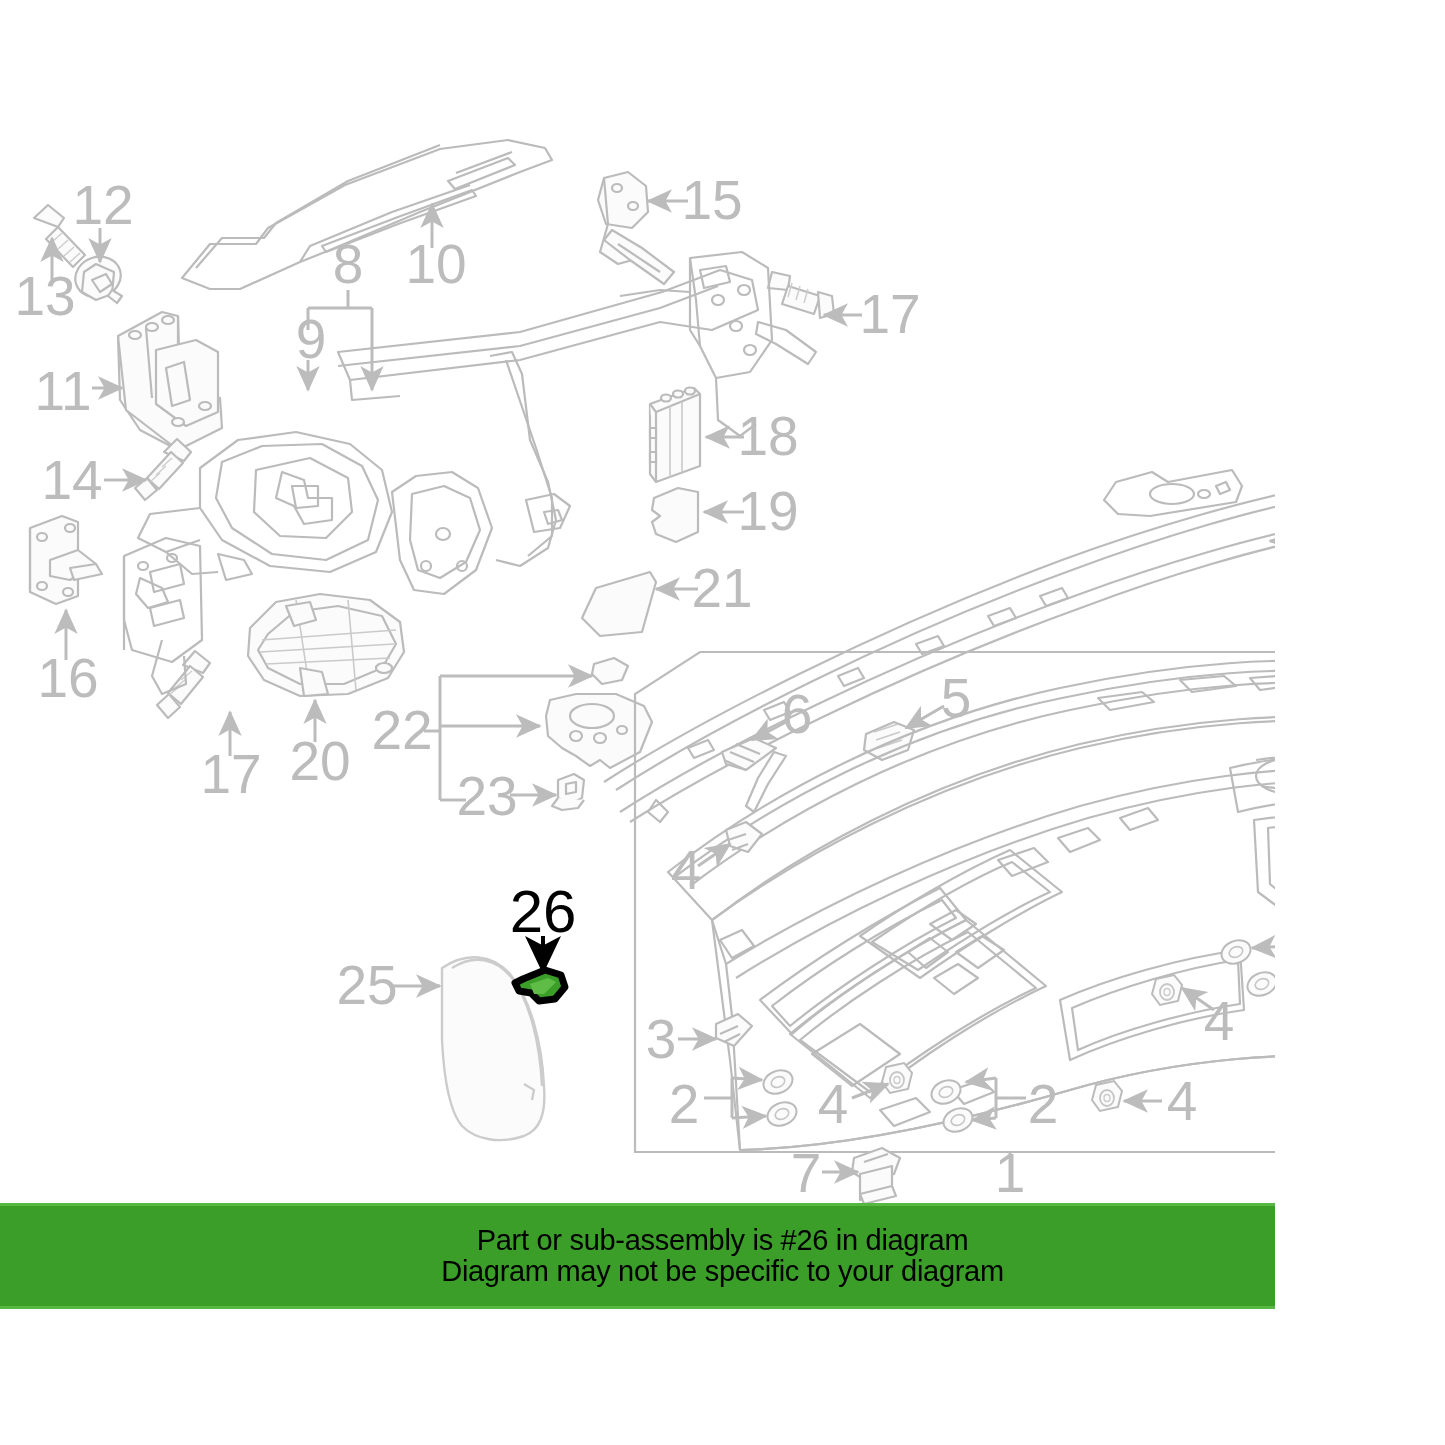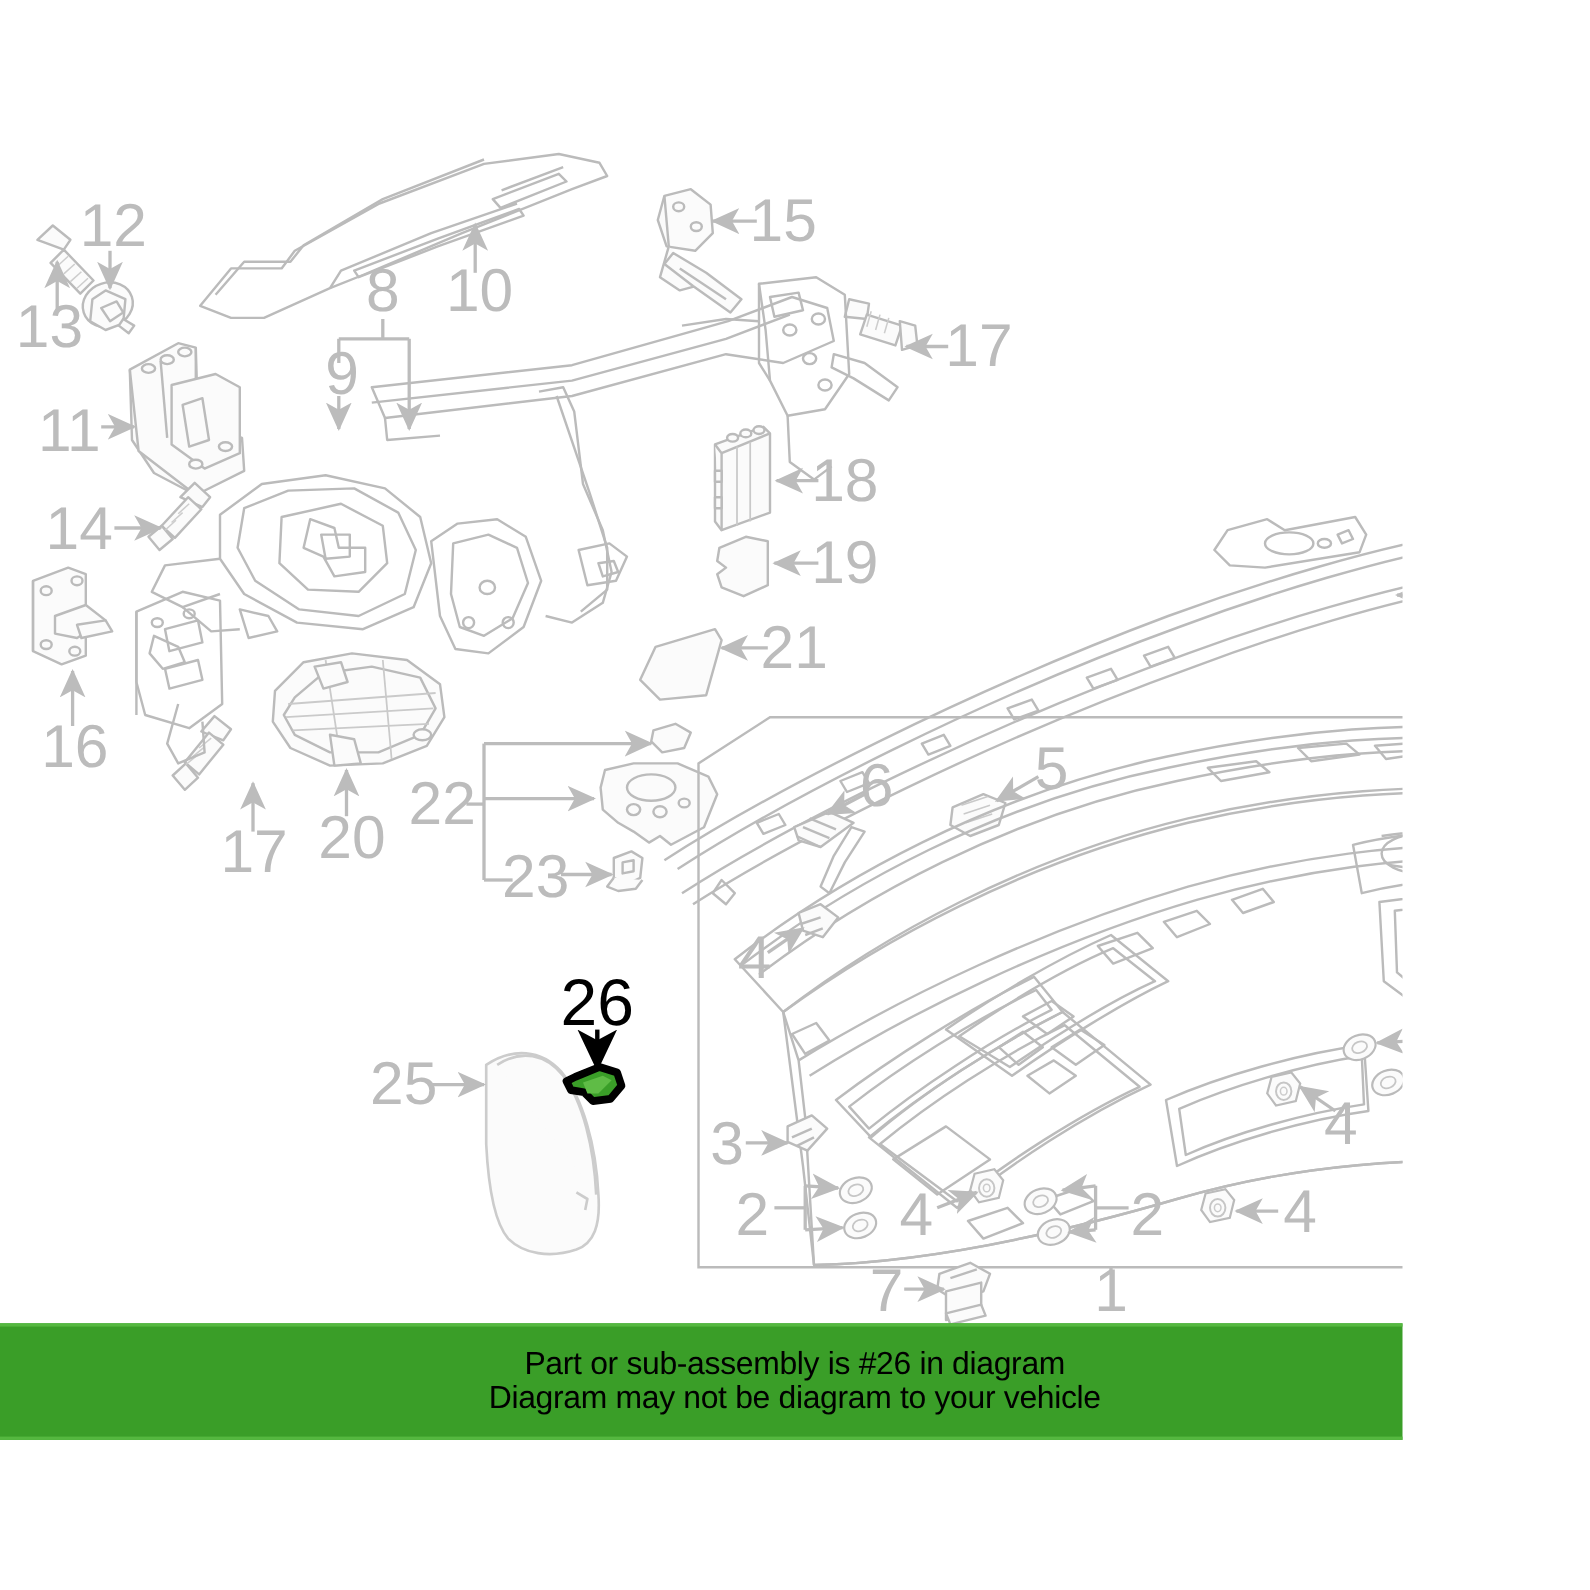--- a/index.html
+++ b/index.html
@@ -551,16 +551,16 @@
       <text x="1010" y="1192" text-anchor="middle">1</text>
     </g>
 
     <g>
       <text x="543" y="932" text-anchor="middle" font-family="Liberation Sans, sans-serif" font-size="60" fill="#000000">26</text>
     </g>
   </svg>
 
   <div class="banner">
     <div class="banner-line">Part or sub-assembly is #26 in diagram</div>
-    <div class="banner-line">Diagram may not be diagram to your vehicle</div>
+    <div class="banner-line">Diagram may not be specific to your diagram</div>
   </div>
 
 </div>
 
 </body></html>

